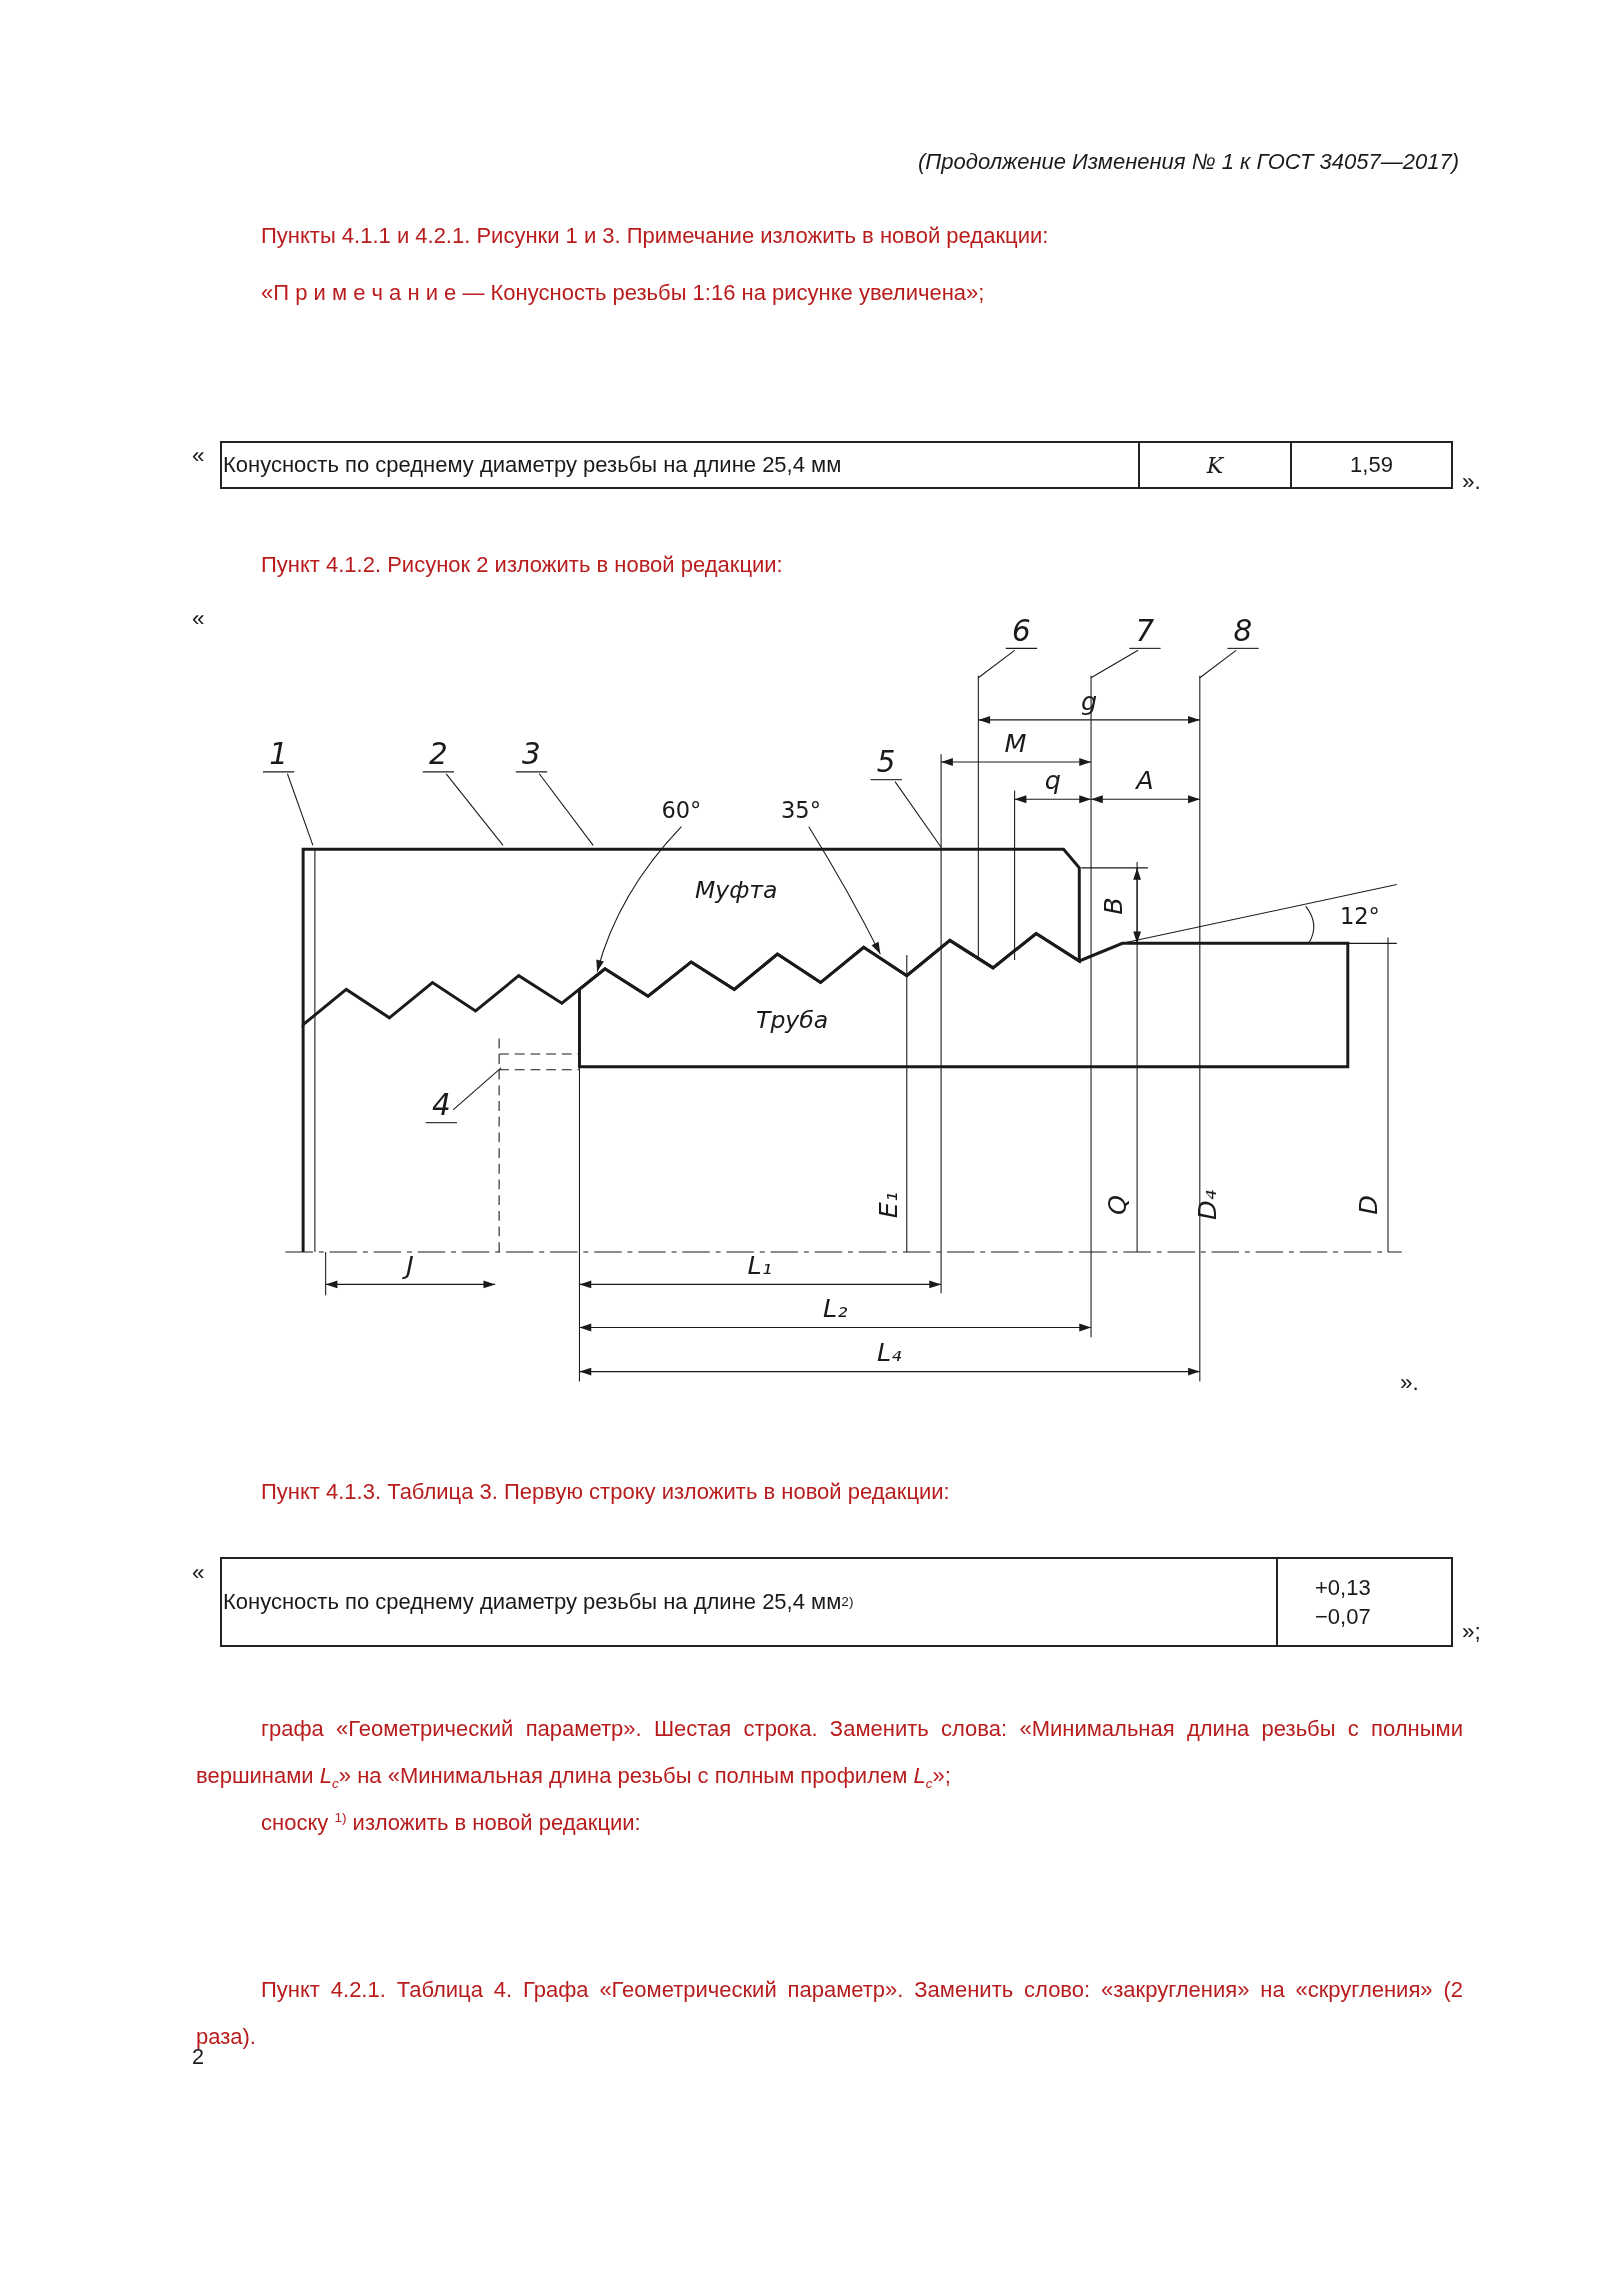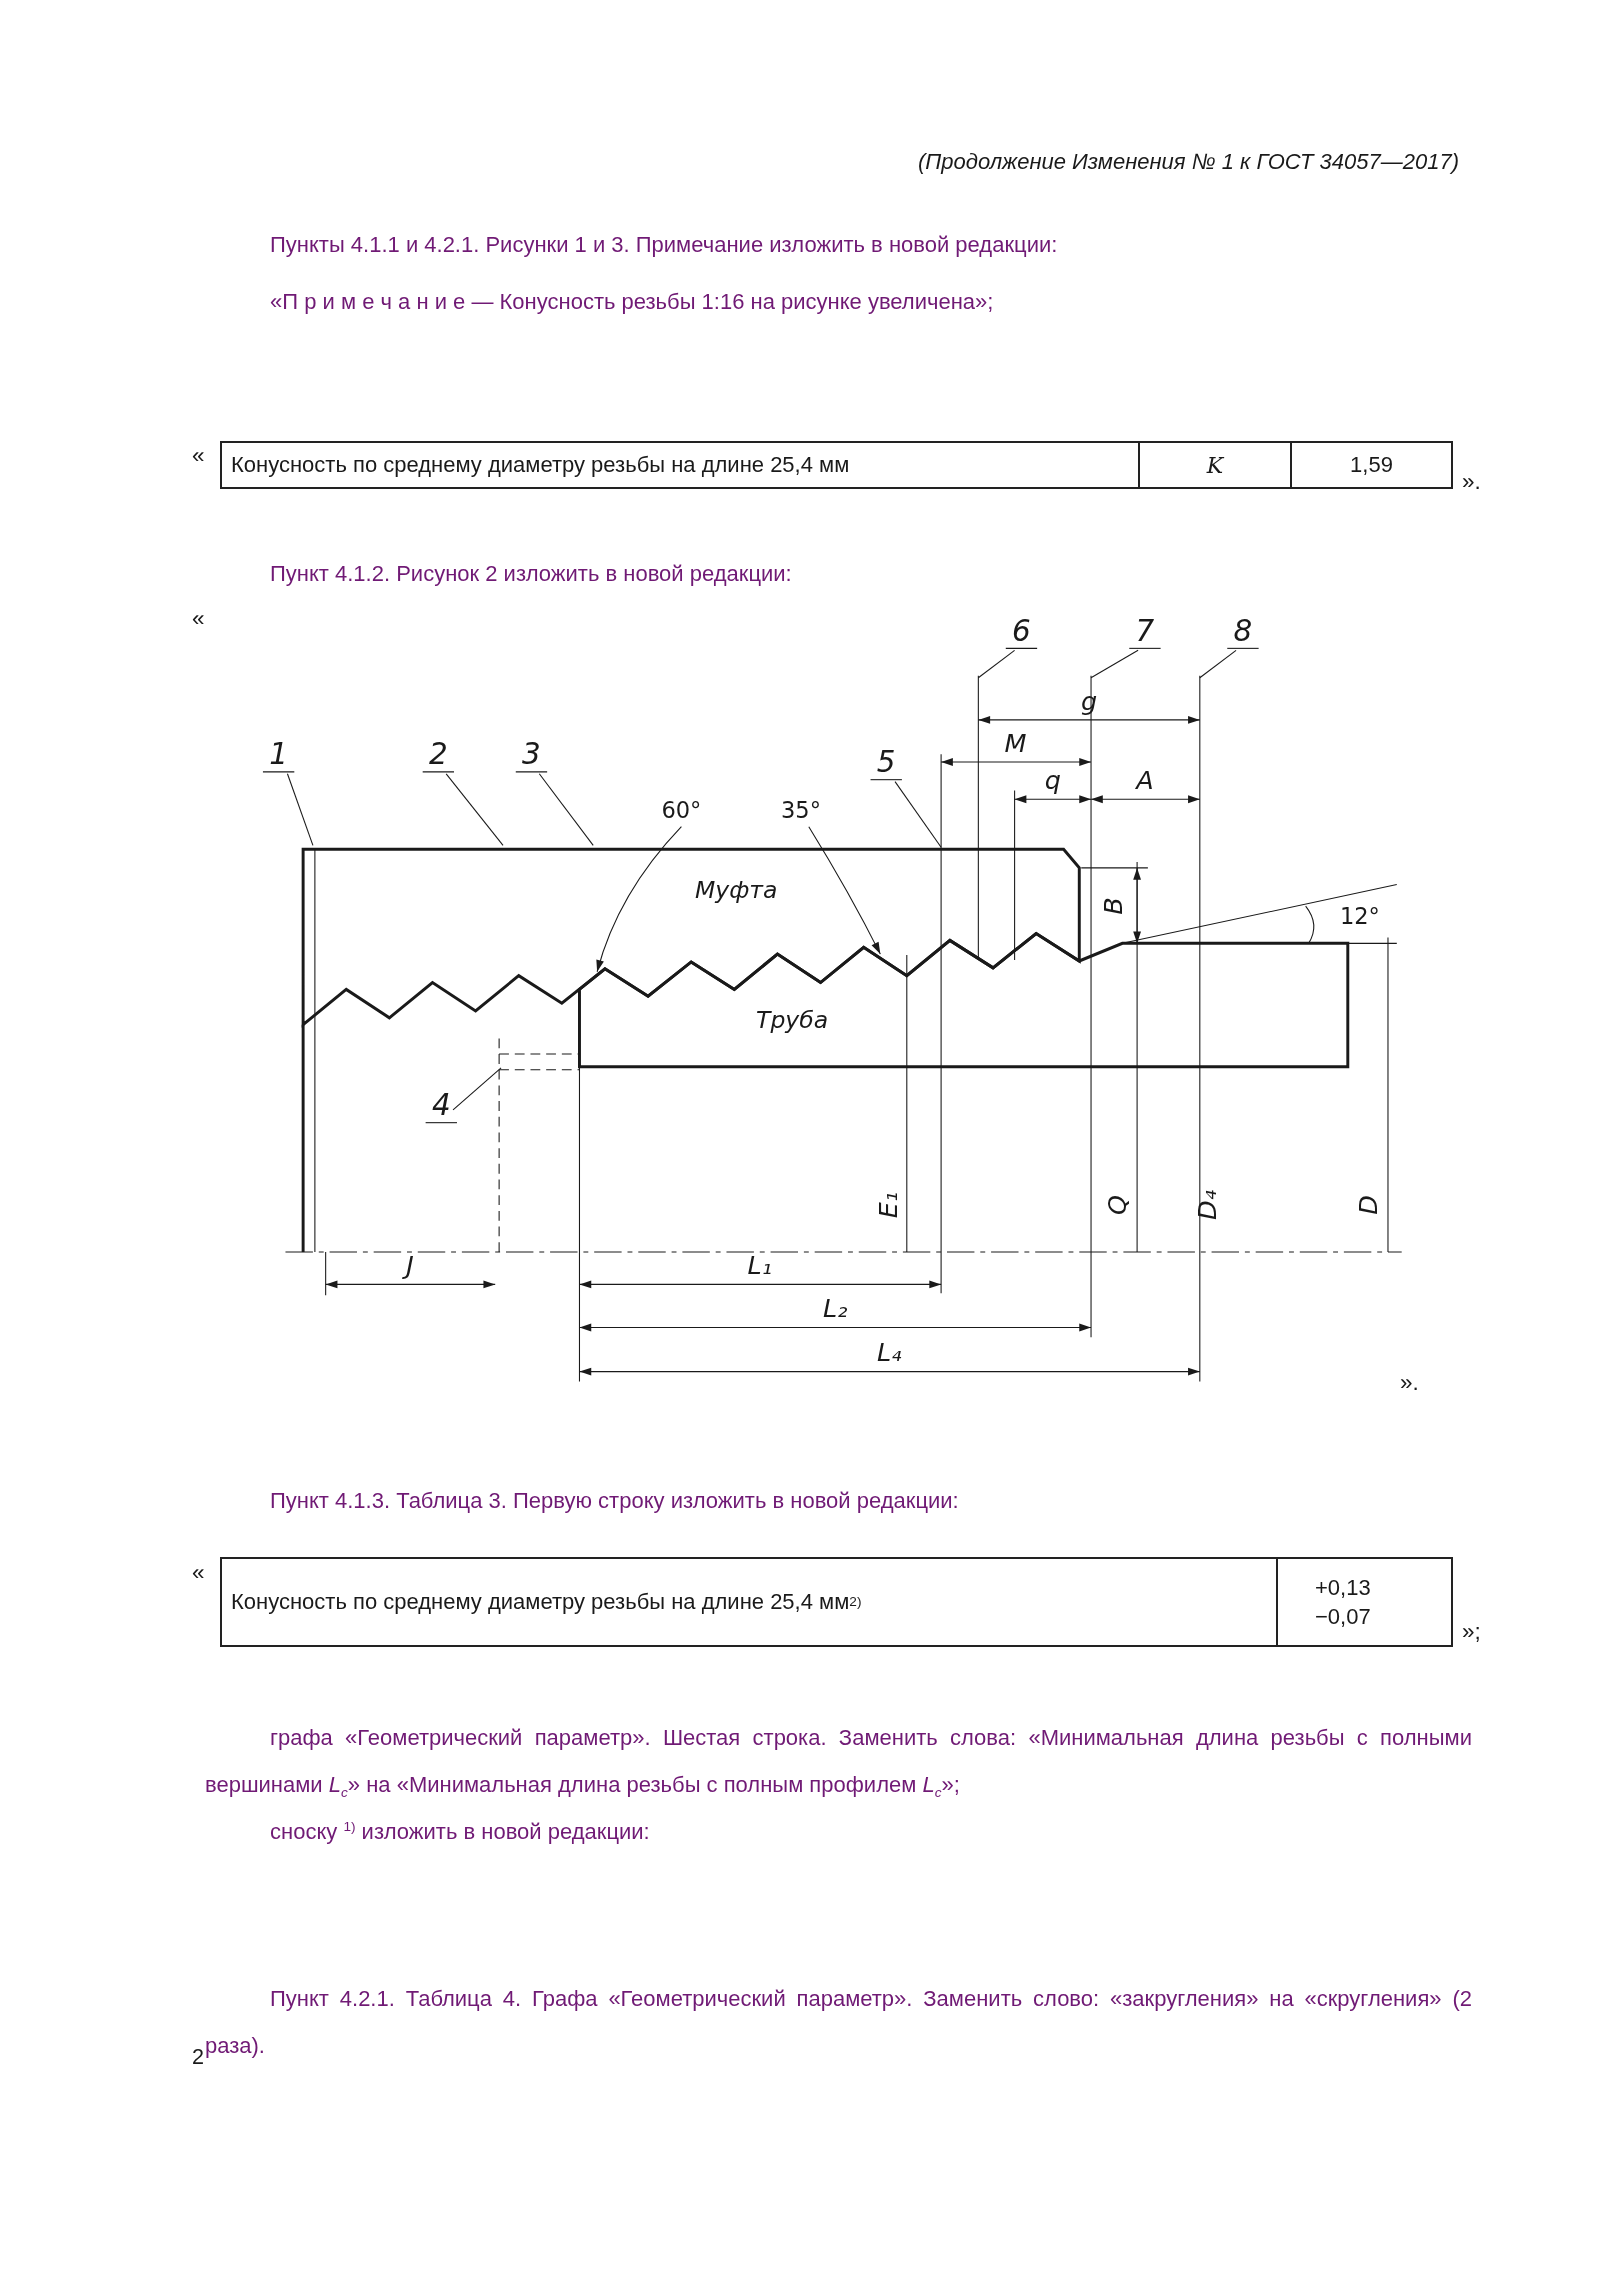--- a/index.html
+++ b/index.html
@@ -1,30 +1,30 @@
 <!DOCTYPE html>
 <html><head>
 <meta charset="utf-8">
 <style>
   html,body{margin:0;padding:0;background:#ffffff;}
   .page{position:relative;width:1621px;height:2293px;background:#ffffff;overflow:hidden;
         font-family:"Liberation Sans",sans-serif;color:#1a1a1a;}
   .hdr{position:absolute;top:149px;right:162px;font-style:italic;font-size:22px;margin-left:32px;}
-  .para{position:absolute;left:192px;width:1267px;margin:13px;font-size:22px;line-height:47px;
-        text-align:justify;text-indent:65px;color:#701a75;}
+  .para{position:absolute;left:192px;width:1267px;margin:4px;font-size:22px;line-height:47px;
+        text-align:justify;text-indent:65px;color:#b91c1c;}
   .fn{font-size:19.6px;line-height:43px;}
   sup{font-size:0.62em;vertical-align:super;line-height:0;}
   sub{font-size:0.62em;vertical-align:sub;line-height:0;}
   .q{position:absolute;font-size:22.5px;color:#1a1a1a;}
   .tbl{position:absolute;left:220px;width:1233px;border:2px solid #222;display:flex;
        box-sizing:border-box;background:#fff;}
   .t1{top:441px;height:48px;}
   .t2{top:1557px;height:90px;}
   .cell{display:flex;align-items:center;box-sizing:border-box;font-size:22px;}
-  .c-text{flex:1;padding-left:9px;border-right:2px solid #222;}
+  .c-text{flex:1;padding-left:1px;border-right:2px solid #222;}
   .c-mid{width:152px;justify-content:center;border-right:2px solid #222;
          font-style:italic;font-family:"DejaVu Serif",serif;}
   .c-val{width:159px;justify-content:center;}
   .c-tol{width:173px;flex-direction:column;justify-content:center;align-items:flex-start;
          line-height:29px;padding-left:37px;}
   .pageno{position:absolute;left:192px;top:2044px;font-size:21.6px;}
   .fig{position:absolute;left:260px;top:617px;}
   .fig text{font-family:"DejaVu Sans",sans-serif;fill:#1a1a1a;}
   .ft{font-size:26px;font-style:italic;}
   .fc{font-size:30px;font-style:italic;}

